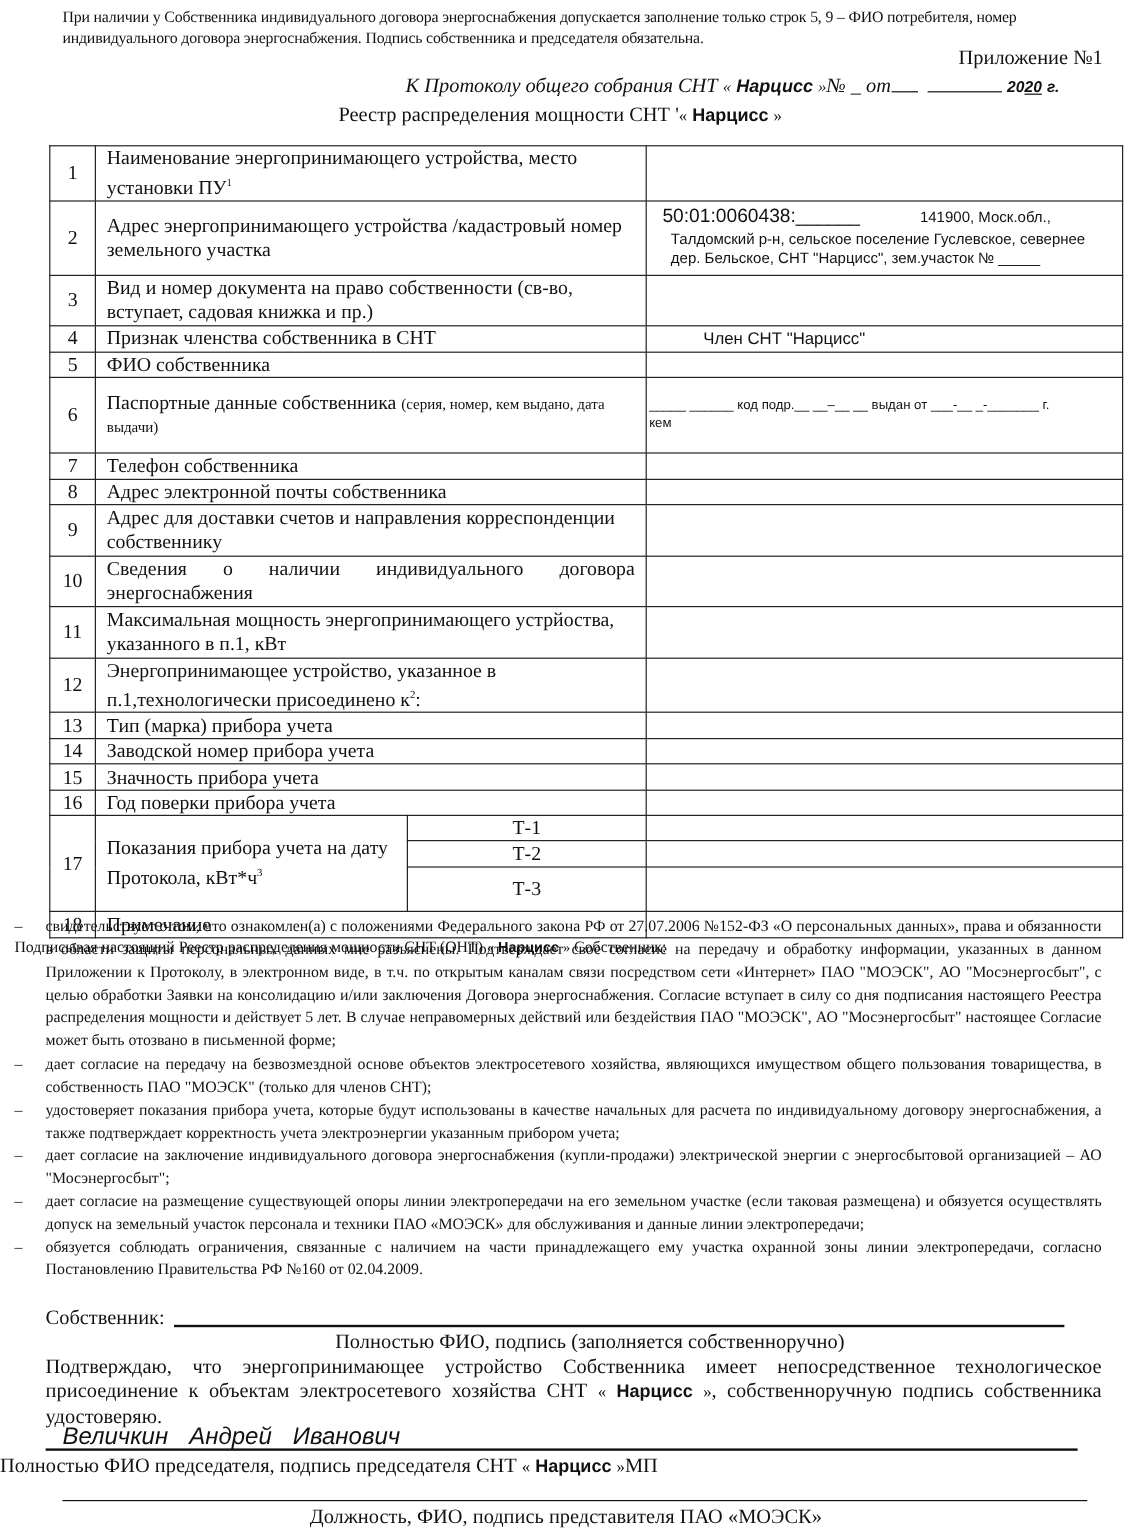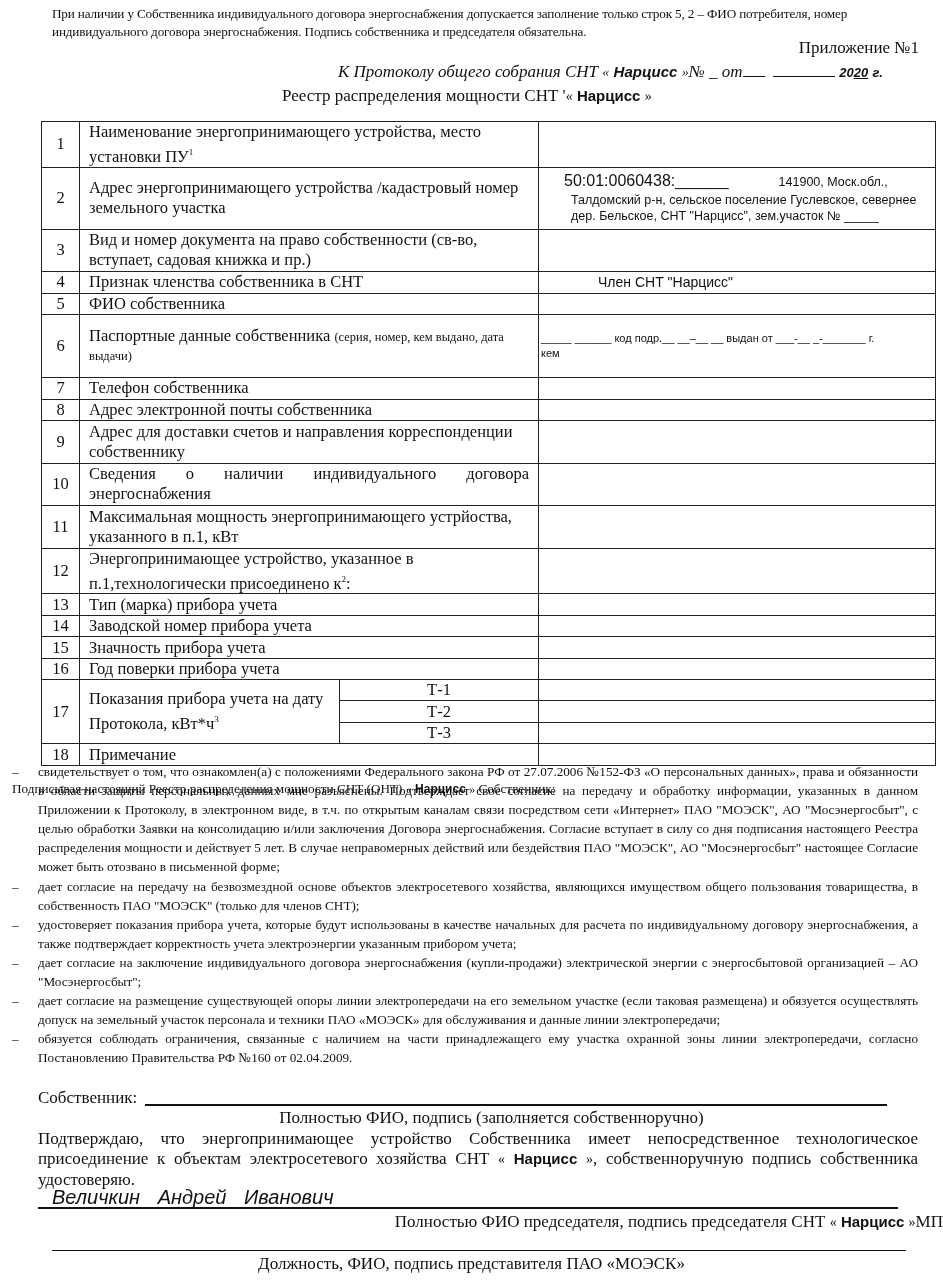--- a/index.html
+++ b/index.html
@@ -21,48 +21,48 @@
     .ul-blank { display: inline-block; border-bottom: 1.5px solid #111; height: 12px; vertical-align: baseline; }
 
     table.reg {
       position: absolute; left: 41px; top: 121px; width: 894px;
       border-collapse: collapse; table-layout: fixed;
       font-size: 16.5px; line-height: 20px;
     }
     table.reg td { border: 1.5px solid #222; padding: 0 9px; vertical-align: middle; }
     table.reg td.num { text-align: center; padding: 0; width: 38px; }
     table.reg td.lbl { padding-left: 9px; }
-    table.reg td.val { font-family: "Liberation Sans", sans-serif; font-size: 12.5px; padding: 0 17px; }
+    table.reg td.val { font-family: "Liberation Sans", sans-serif; font-size: 12.5px; padding: 0 5px; }
     .small { font-size: 12.5px; }
     .just { text-align: justify; text-align-last: justify; }
     .tcell { text-align: center; }
     .cad { font-size: 16px; margin-left: 8px; }
     .addr { font-size: 12.5px; line-height: 16px; padding-left: 15px; }
     .member { padding-left: 42px; font-size: 14px; }
 
     .intro { left: 12px; top: 781px; font-size: 13.2px; white-space: nowrap; }
     .bullets { left: 12px; top: 762px; width: 906px; font-size: 13.2px; line-height: 19.1px; }
     .bullet { display: flex; text-align: justify; }
     .bullet .dash { width: 26px; flex: none; }
     .bullet .btext { flex: 1; }
 
     .owner-line { left: 38px; top: 1088px; font-size: 17px; }
     .owner-rule { left: 145px; top: 1104px; width: 742px; border-top: 2px solid #111; }
     .owner-caption { left: 0; top: 1108px; width: 943px; text-align: center; font-size: 17px; padding-left: 20px; }
     .confirm { left: 38px; top: 1129px; width: 880px; font-size: 17px; line-height: 20px; text-align: justify; }
     .chair-name { left: 52px; top: 1186px; font-family: "Liberation Sans", sans-serif; font-style: italic; font-size: 20px; word-spacing: 12px; }
     .chair-rule { left: 38px; top: 1207px; width: 860px; border-top: 2.5px solid #111; }
-    .chair-caption { left: 0; top: 1212px; width: 943px; text-align: right; font-size: 17px; }
+    .chair-caption { left: 0; top: 1212px; width: 943px; text-align: left; font-size: 17px; }
     .moesk-rule { left: 52px; top: 1250px; width: 854px; border-top: 1.5px solid #111; }
     .moesk-caption { left: 0; top: 1254px; width: 943px; text-align: center; font-size: 17px; }
   </style>
 </head>
 <body>
 
-<div class="abs note-top">При наличии у Собственника индивидуального договора энергоснабжения допускается заполнение только строк 5, 2  – ФИО потребителя, номер индивидуального договора энергоснабжения. Подпись собственника и председателя обязательна.</div>
+<div class="abs note-top">При наличии у Собственника индивидуального договора энергоснабжения допускается заполнение только строк 5, 9  – ФИО потребителя, номер индивидуального договора энергоснабжения. Подпись собственника и председателя обязательна.</div>
 <div class="abs appendix">Приложение №1</div>
 
 <div class="abs protocol">
   <span>К Протоколу общего собрания СНТ</span>
   <span class="q">«</span>
   <span class="snt-name">Нарцисс</span>
   <span class="q">»</span><span>№ _ от</span><span class="ul-blank" style="width:22px"></span>
   &nbsp;<span class="ul-blank" style="width:62px"></span>
   <span class="snt-name" style="font-size:13px">20</span><span class="snt-name u" style="font-size:13px">20</span>
   <span class="snt-name" style="font-size:13px">г.</span>
@@ -175,21 +175,21 @@
   <tr style="height:21px">
     <td class="num" rowspan="3">17</td>
     <td class="lbl" rowspan="3"><span>Показания прибора учета на дату Протокола, кВт*ч</span><sup style="font-size:9px">3</sup></td>
     <td class="tcell">Т-1</td>
     <td class="val"></td>
   </tr>
   <tr style="height:22px">
     <td class="tcell">Т-2</td>
     <td class="val"></td>
   </tr>
-  <tr style="height:21px">
+  <tr style="height:37px">
     <td class="tcell">Т-3</td>
     <td class="val"></td>
   </tr>
   <tr style="height:22px">
     <td class="num">18</td>
     <td class="lbl" colspan="2">Примечание</td>
     <td class="val"></td>
   </tr>
 </tbody>
   </table>

